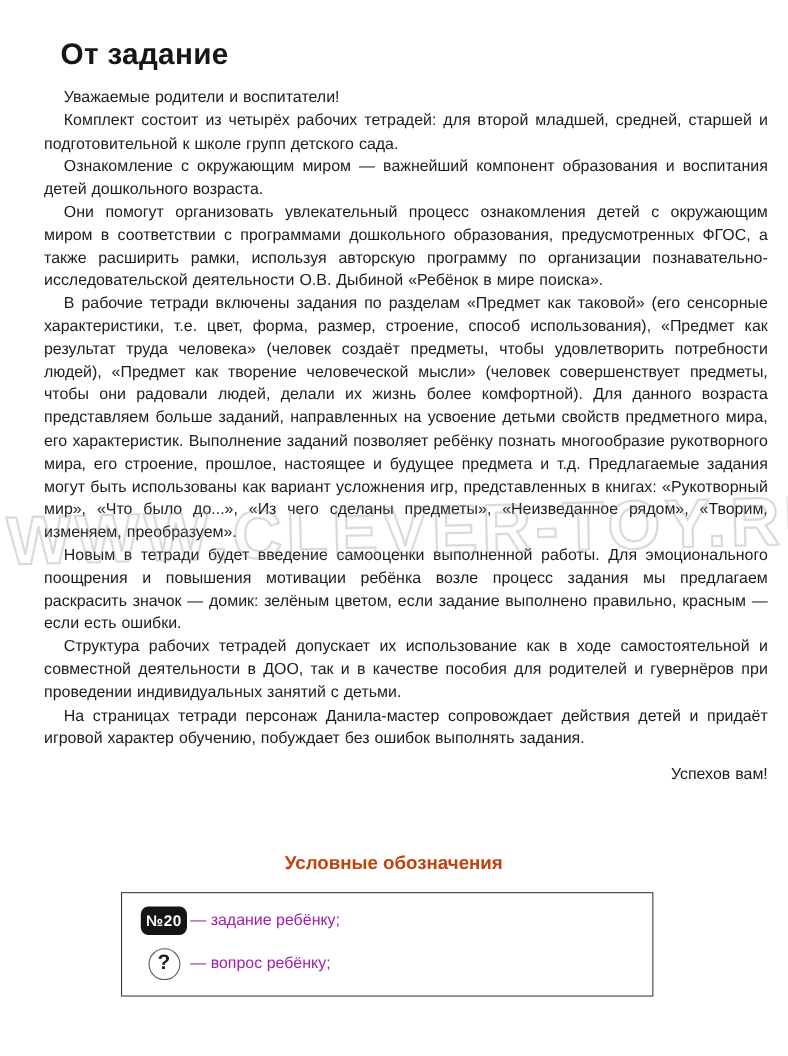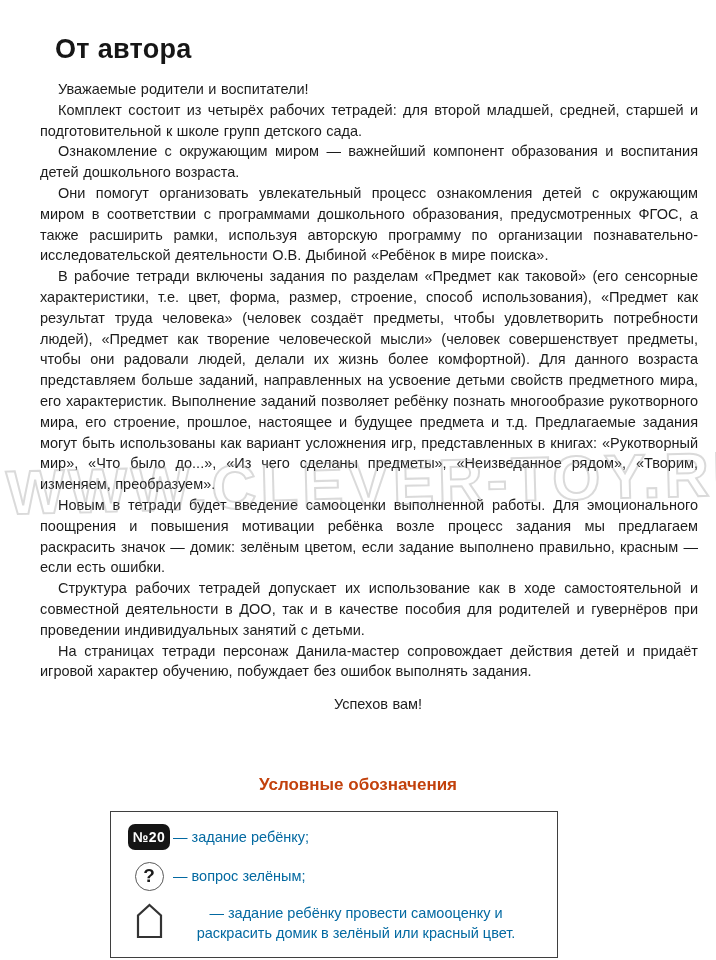--- a/index.html
+++ b/index.html
@@ -50,39 +50,39 @@
     margin: 0;
     font-size: 14.5px;
     line-height: 20.8px;
     text-align: justify;
     text-indent: 18px;
     hyphens: auto;
     word-spacing: 0.5px;
   }
 
   .closing {
-    text-align: center;
+    text-align: right;
     margin-top: 12px;
   }
 
   .legend-title {
     position: relative;
     z-index: 1;
     text-align: center;
     font-size: 17px;
     font-weight: 700;
     margin: 60px 0 0 0;
     color: #c2410c;
   }
 
   .legend-box {
     position: relative;
     z-index: 1;
     box-sizing: border-box;
-    width: 448px;
+    width: 484px;
     margin: 16px 0 0 110px;
     border: 1.5px solid #3f3f3f;
     padding: 12px 18px 14px 14px;
     background: #ffffff;
   }
 
   .legend-row {
     display: flex;
     align-items: center;
     margin-bottom: 12px;
@@ -121,31 +121,31 @@
     border-radius: 50%;
     font-weight: 800;
     font-size: 19px;
     color: #1c1c1c;
     background: #fff;
   }
 
   .legend-label {
     font-size: 14.5px;
     line-height: 20px;
-    color: #0369a1;
-    text-align: center;
+    color: #a21caf;
+    text-align: right;
   }
 </style>
 </head>
 <body>
 
 <div class="watermark">WWW.CLEVER-TOY.RU</div>
 
 <main class="article">
-  <h1 class="page-title">От автора</h1>
+  <h1 class="page-title">От задание</h1>
   <p class="para">Уважаемые родители и воспитатели!</p>
   <p class="para">Комплект состоит из четырёх рабочих тетрадей: для второй младшей, средней, старшей и подготовительной к школе групп детского сада.</p>
   <p class="para">Ознакомление с окружающим миром — важнейший компонент образования и воспитания детей дошкольного возраста.</p>
   <p class="para">Они помогут организовать увлекательный процесс ознакомления детей с окружающим миром в соответствии с программами дошкольного образования, предусмотренных ФГОС, а также расширить рамки, используя авторскую программу по организации познавательно-исследовательской деятельности О.В. Дыбиной «Ребёнок в мире поиска».</p>
   <p class="para">В рабочие тетради включены задания по разделам «Предмет как таковой» (его сенсорные характеристики, т.е. цвет, форма, размер, строение, способ использования), «Предмет как результат труда человека» (человек создаёт предметы, чтобы удовлетворить потребности людей), «Предмет как творение человеческой мысли» (человек совершенствует предметы, чтобы они радовали людей, делали их жизнь более комфортной). Для данного возраста представляем больше заданий, направленных на усвоение детьми свойств предметного мира, его характеристик. Выполнение заданий позволяет ребёнку познать многообразие рукотворного мира, его строение, прошлое, настоящее и будущее предмета и т.д. Предлагаемые задания могут быть использованы как вариант усложнения игр, представленных в книгах: «Рукотворный мир», «Что было до...», «Из чего сделаны предметы», «Неизведанное рядом», «Творим, изменяем, преобразуем».</p>
   <p class="para">Новым в тетради будет введение самооценки выполненной работы. Для эмоционального поощрения и повышения мотивации ребёнка возле процесс задания мы предлагаем раскрасить значок — домик: зелёным цветом, если задание выполнено правильно, красным — если есть ошибки.</p>
   <p class="para">Структура рабочих тетрадей допускает их использование как в ходе самостоятельной и совместной деятельности в ДОО, так и в качестве пособия для родителей и гувернёров при проведении индивидуальных занятий с детьми.</p>
   <p class="para">На страницах тетради персонаж Данила-мастер сопровождает действия детей и придаёт игровой характер обучению, побуждает без ошибок выполнять задания.</p>
   <p class="para closing">Успехов вам!</p>
 </main>
@@ -159,26 +159,18 @@
       <span class="icon-cell">
         <span class="num-badge">№20</span>
       </span>
       <span class="legend-label">— задание ребёнку;</span>
     </div>
 
     <div class="legend-row">
       <span class="icon-cell">
         <span class="question-circle">?</span>
       </span>
-      <span class="legend-label">— вопрос зелёным;</span>
+      <span class="legend-label">— вопрос ребёнку;</span>
     </div>
 
-    <div class="legend-row top-align">
-      <span class="icon-cell">
-        <svg width="27" height="36" viewBox="0 0 27 36" aria-hidden="true">
-          <polygon points="13.5,2 25,12.5 25,34 2,34 2,12.5" fill="none" stroke="#333333" stroke-width="2.2" stroke-linejoin="miter"></polygon>
-        </svg>
-      </span>
-      <span class="legend-label">— задание ребёнку провести самооценку и раскрасить домик в зелёный или красный цвет.</span>
-    </div>
 
   </div>
 </section>
 
 </body></html>

